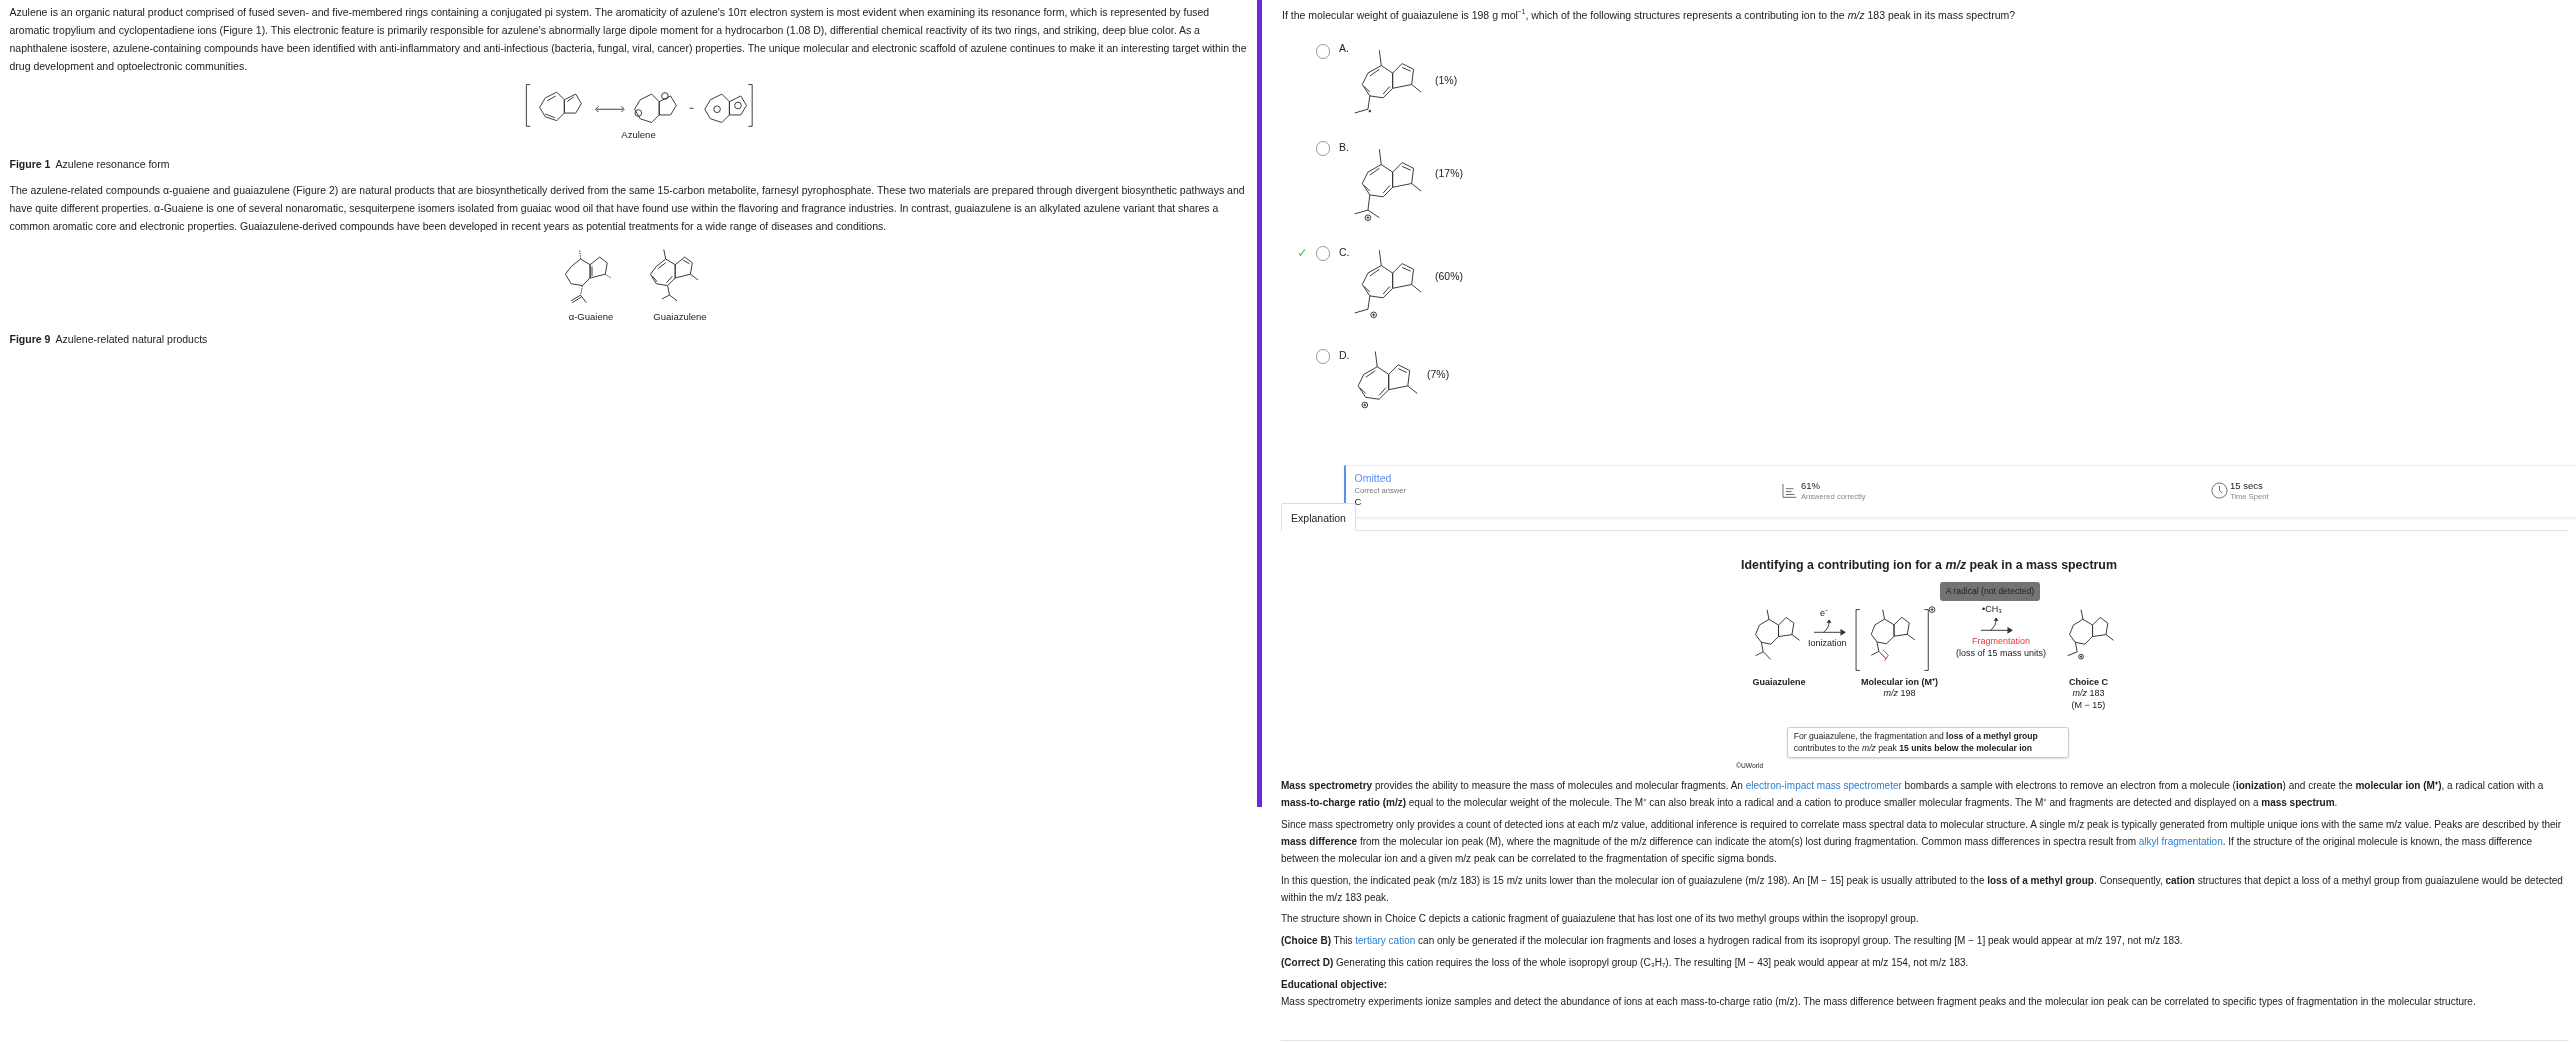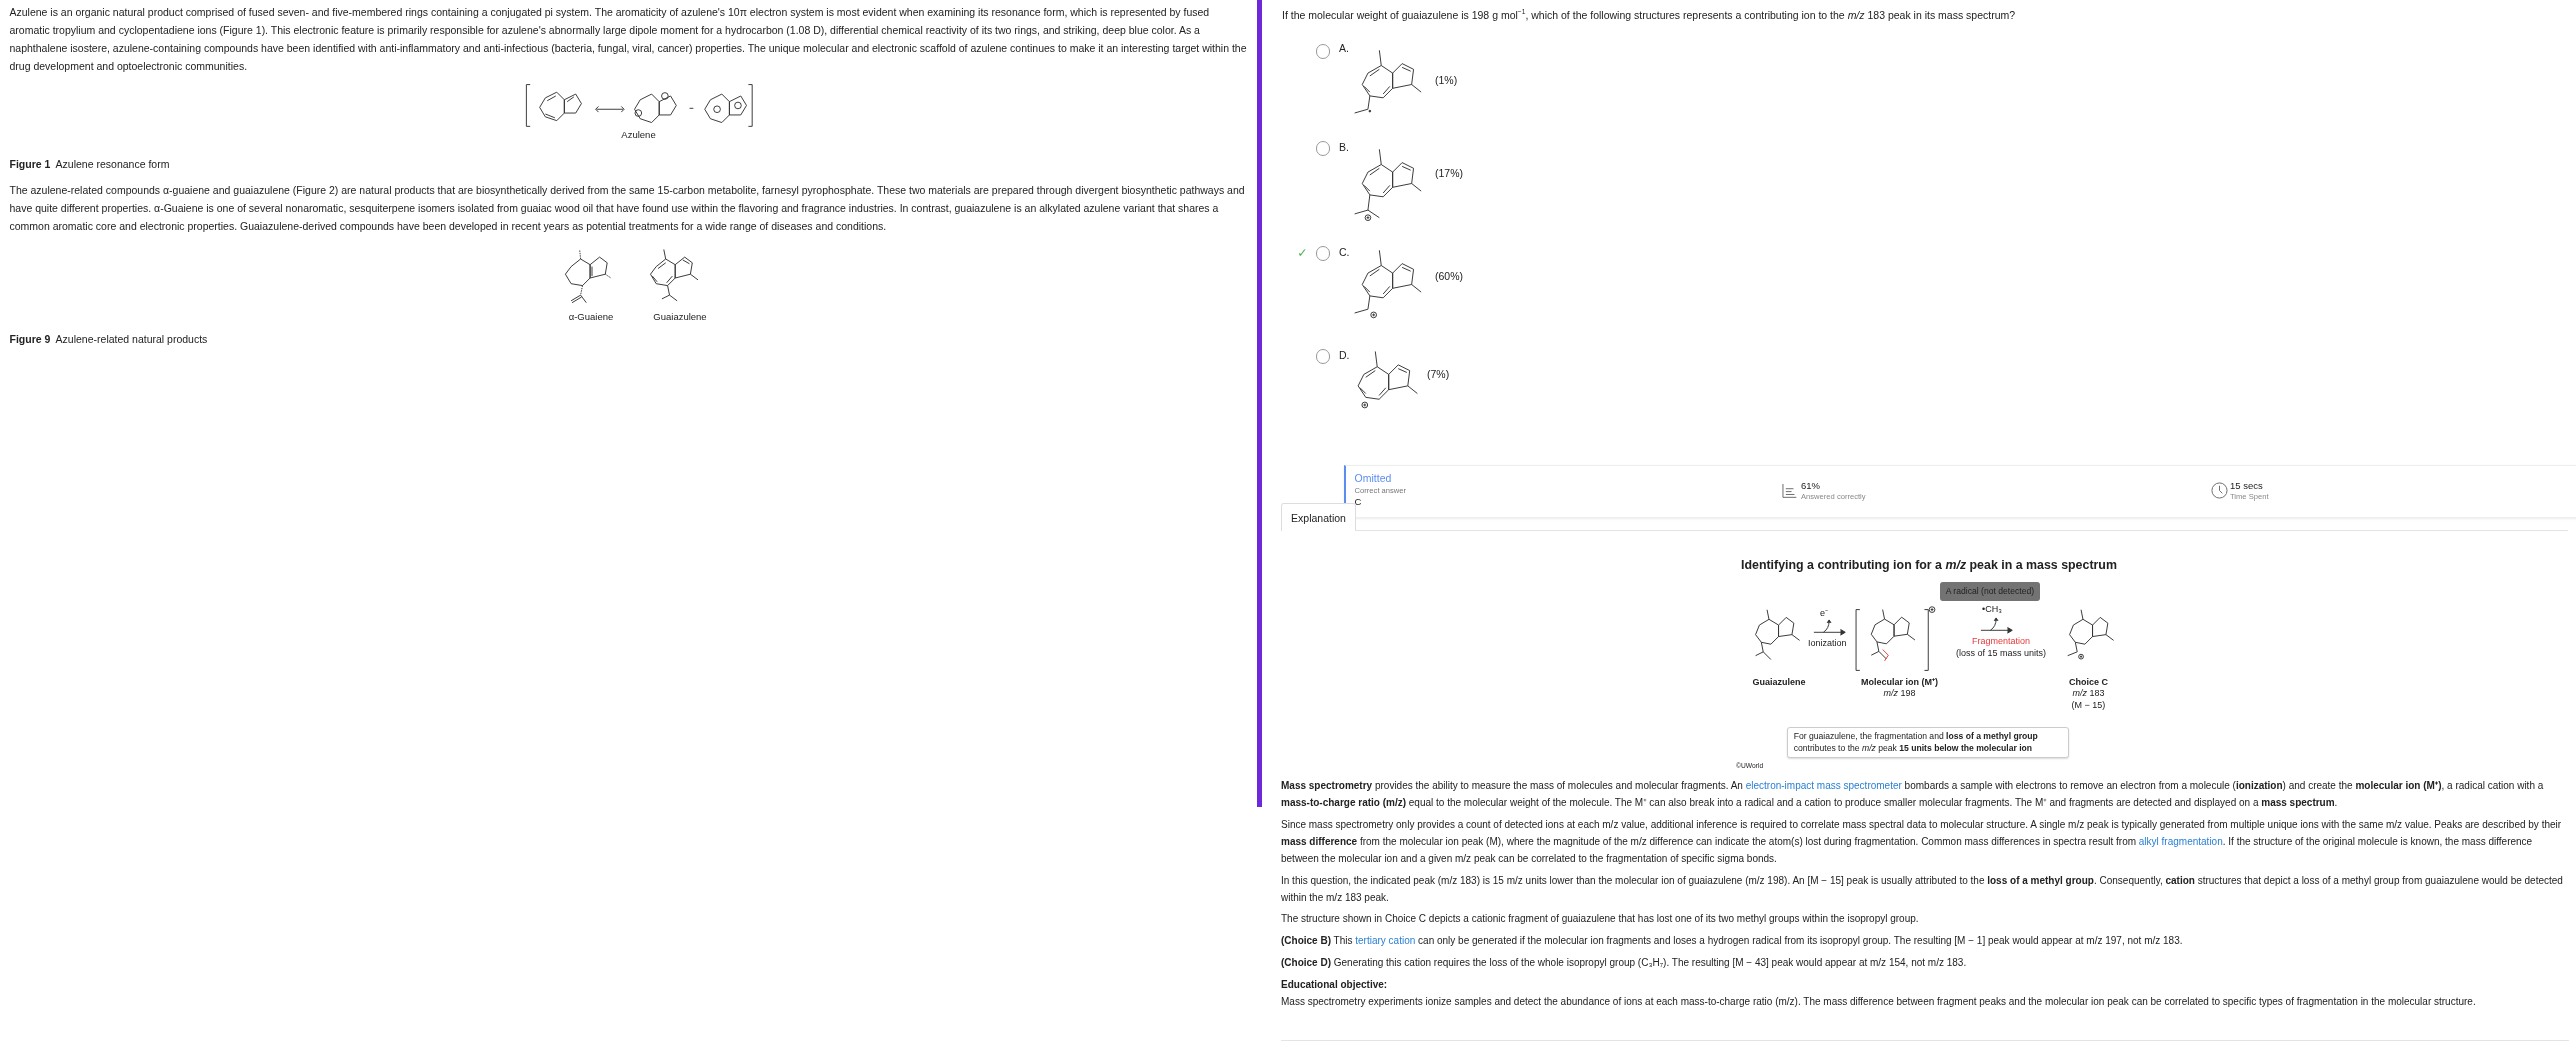--- a/index.html
+++ b/index.html
@@ -325,19 +325,19 @@
     <span>Since mass spectrometry only provides a count of detected ions at each m/z value, additional inference is required to correlate mass spectral data to molecular structure.  A single m/z peak is typically generated from multiple unique ions with the same m/z value.  Peaks are described by their </span><b>mass difference</b><span> from the molecular ion peak (M), where the magnitude of the m/z difference can indicate the atom(s) lost during fragmentation.  Common mass differences in spectra result from </span><span class="link">alkyl fragmentation</span><span>.  If the structure of the original molecule is known, the mass difference between the molecular ion and a given m/z peak can be correlated to the fragmentation of specific sigma bonds.</span>
   </p>
   <p>
     <span>In this question, the indicated peak (m/z 183) is 15 m/z units lower than the molecular ion of guaiazulene (m/z 198).  An [M − 15] peak is usually attributed to the </span><b>loss of a methyl group</b><span>.  Consequently, </span><b>cation</b><span> structures that depict a loss of a methyl group from guaiazulene would be detected within the m/z 183 peak.</span>
   </p>
   <p>The structure shown in Choice C depicts a cationic fragment of guaiazulene that has lost one of its two methyl groups within the isopropyl group.</p>
   <p>
     <b>(Choice B)</b><span>  This </span><span class="link">tertiary cation</span><span> can only be generated if the molecular ion fragments and loses a hydrogen radical from its isopropyl group.  The resulting [M − 1] peak would appear at m/z 197, not m/z 183.</span>
   </p>
   <p>
-    <b>(Choice D)</b><span>  Generating this cation requires the loss of the whole isopropyl group (C₃H₇).  The resulting [M − 43] peak would appear at m/z 154, not m/z 183.</span>
+    <b>(Correct D)</b><span>  Generating this cation requires the loss of the whole isopropyl group (C₃H₇).  The resulting [M − 43] peak would appear at m/z 154, not m/z 183.</span>
   </p>
   <p style="margin-bottom:0;"><b>Educational objective:</b></p>
   <p>Mass spectrometry experiments ionize samples and detect the abundance of ions at each mass-to-charge ratio (m/z).  The mass difference between fragment peaks and the molecular ion peak can be correlated to specific types of fragmentation in the molecular structure.</p>
 </div>
 <div class="divider"></div>
 
 
 </body></html>

